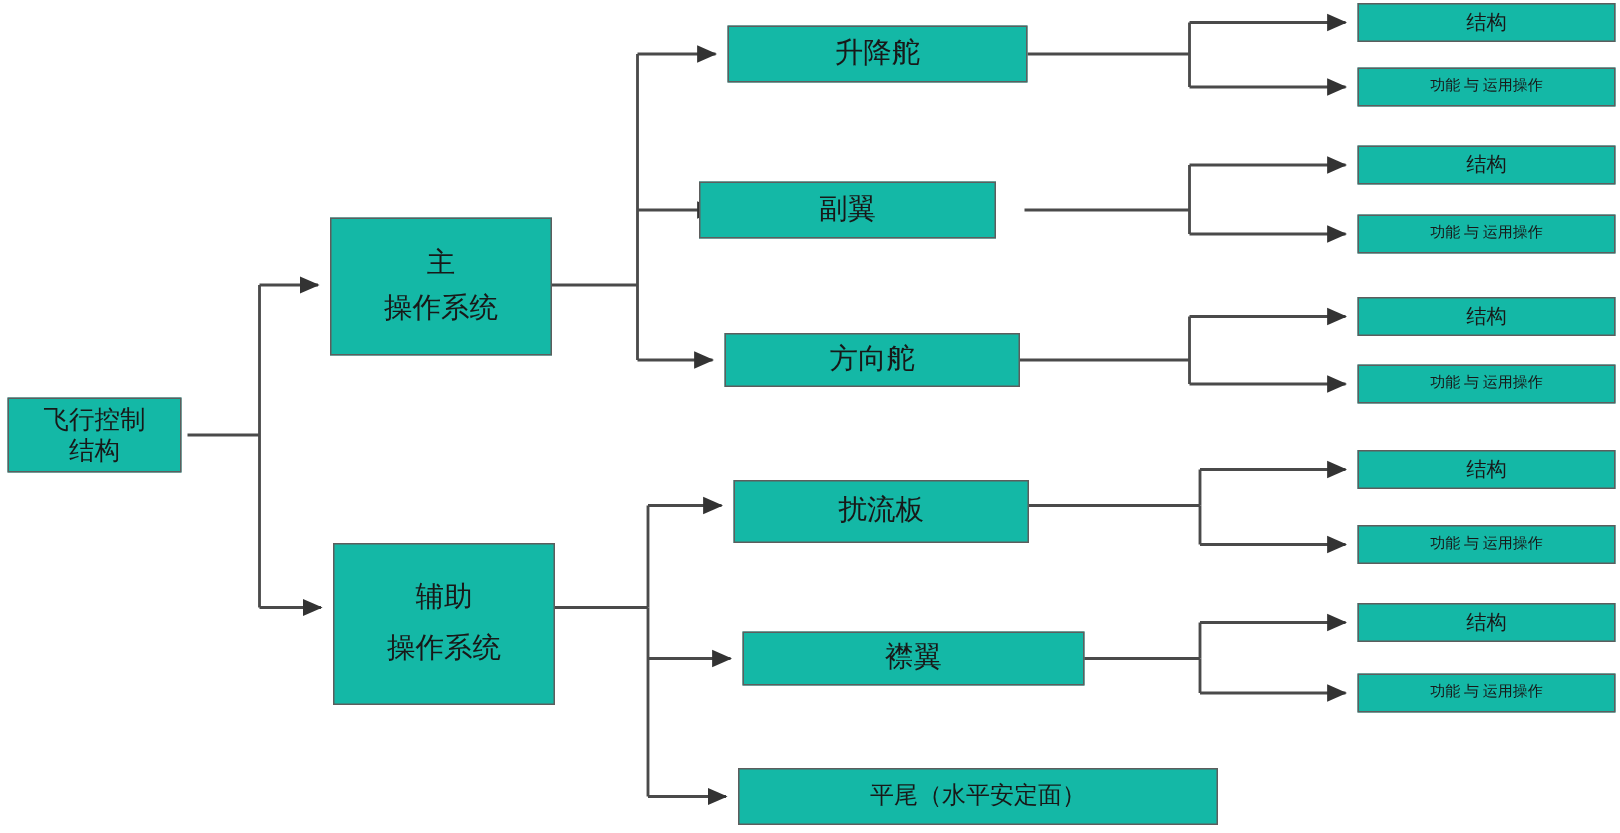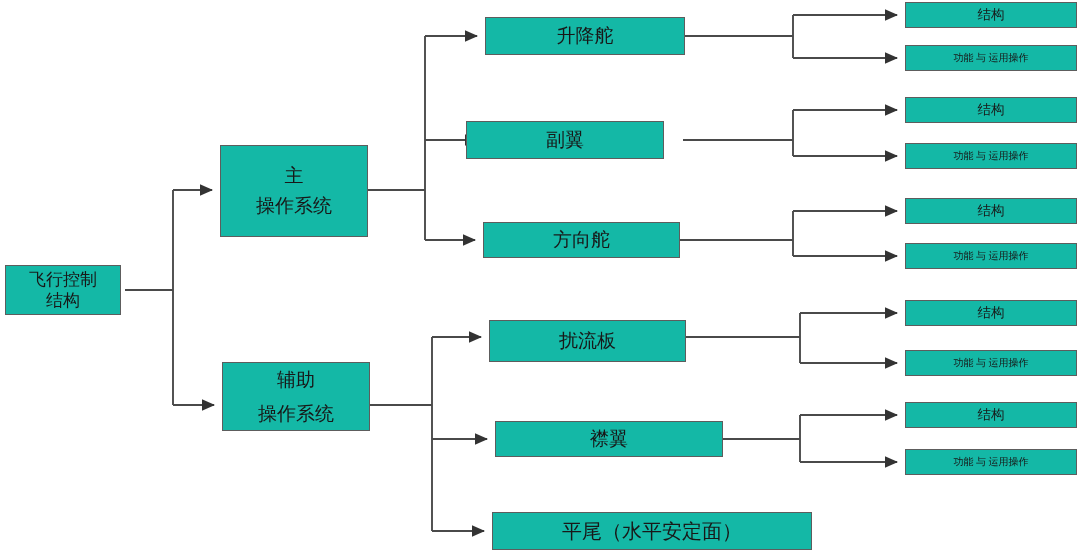--- a/index.html
+++ b/index.html
@@ -42,31 +42,31 @@
   }
   .node .ln {
     display: block;
     white-space: pre;
   }
   
   .n-root      { left:5px;   top:265px; width:116px; height:50px;  font-size:17px; }
   
   .n-sys       { font-size:19px; }
   .n-main      { left:220px; top:145px; width:148px; height:92px; }
-  .n-aux       { left:222px; top:362px; width:148px; height:69px; }
+  .n-aux       { left:222px; top:362px; width:148px; height:108px; }
   .n-main .ln:first-child { margin-bottom:6px; }
   .n-aux  .ln:first-child { margin-bottom:10px; }
   
   .n-surf      { font-size:19px;align-items:center; }
   .n-elev      { left:485px; top:17px;  width:200px; height:38px; }
   .n-ail       { left:466px; top:121px; width:198px; height:38px; }
   .n-rud       { left:483px; top:222px; width:197px; height:36px; }
   .n-spo       { left:489px; top:320px; width:197px; height:42px; }
   .n-flap      { left:495px; top:421px; width:228px; height:36px; }
-  .n-htail     { left:492px; top:512px; width:320px; height:38px; font-size:20px; }
+  .n-htail     { left:492px; top:512px; width:320px; height:38px; font-size:16px; }
   
   .n-leaf      { font-size:13.5px; }
   .n-leaf.wide { font-size:10px; }
   .lf-0a { left:905px; top:2px;   width:172px; height:26px; }
   .lf-0b { left:905px; top:45px;  width:172px; height:26px; }
   .lf-1a { left:905px; top:97px;  width:172px; height:26px; }
   .lf-1b { left:905px; top:143px; width:172px; height:26px; }
   .lf-2a { left:905px; top:198px; width:172px; height:26px; }
   .lf-2b { left:905px; top:243px; width:172px; height:26px; }
   .lf-3a { left:905px; top:300px; width:172px; height:26px; }

